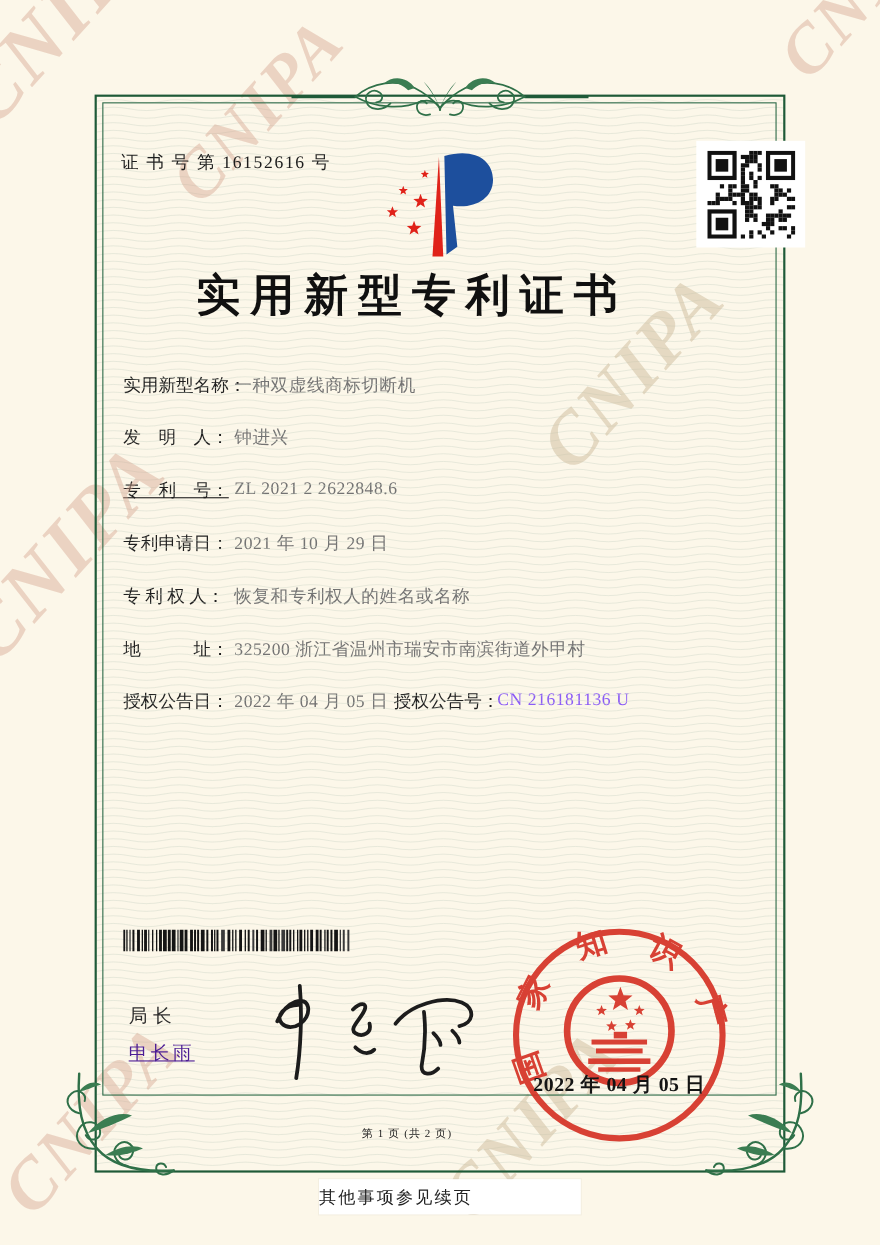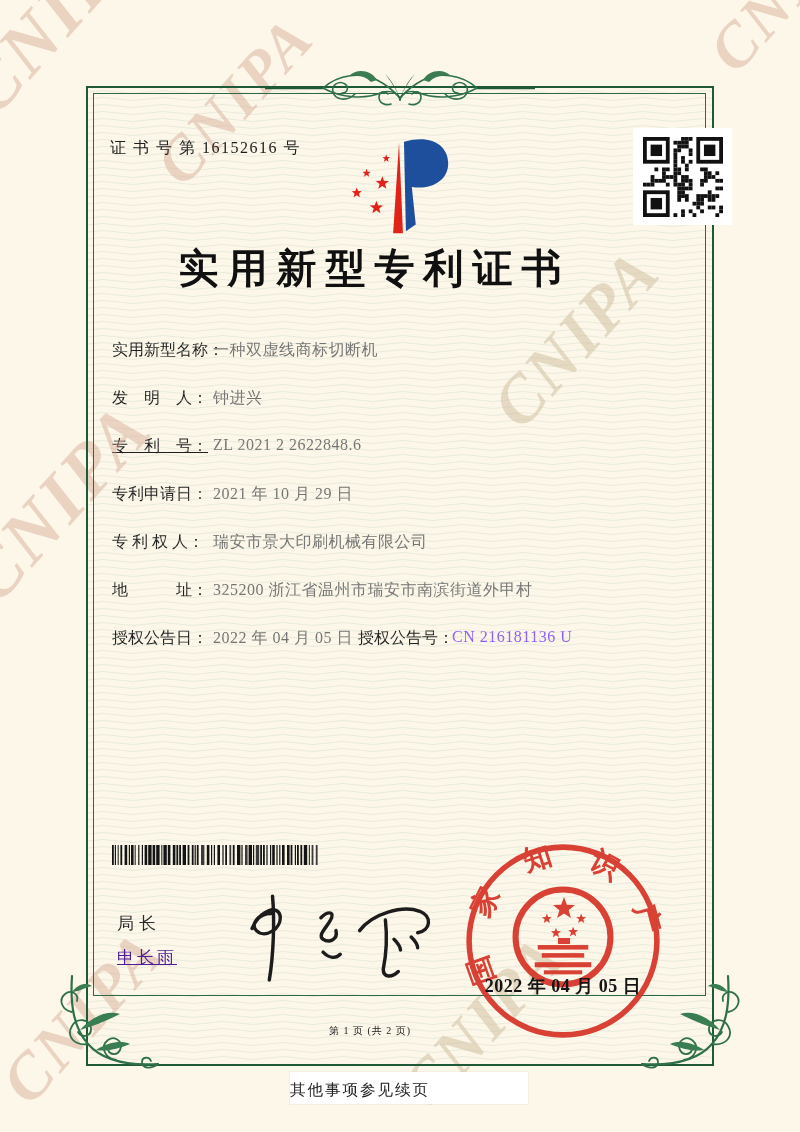--- a/index.html
+++ b/index.html
@@ -377,21 +377,21 @@
   <div class="content frow">
     <span class="flabel" style="top:436px;text-decoration:underline;">专　利　号：</span>
     <span class="fvalue" style="top:436px;">ZL 2021 2 2622848.6</span>
   </div>
   <div class="content frow">
     <span class="flabel" style="top:484px;">专利申请日：</span>
     <span class="fvalue" style="top:484px;">2021 年 10 月 29 日</span>
   </div>
   <div class="content frow">
     <span class="flabel" style="top:532px;">专 利 权 人：</span>
-    <span class="fvalue" style="top:532px;">瑞安市景大印刷机械有限公司</span>
+    <span class="fvalue" style="top:532px;">恢复和专利权人的姓名或名称</span>
   </div>
   <div class="content frow">
     <span class="flabel" style="top:580px;">地　　　址：</span>
     <span class="fvalue" style="top:580px;">325200 浙江省温州市瑞安市南滨街道外甲村</span>
   </div>
   <div class="content frow">
     <span class="flabel" style="top:628px;">授权公告日：</span>
     <span class="fvalue" style="top:628px;">2022 年 04 月 05 日</span>
     <span class="flabel2" style="top:628px;">授权公告号：</span>
     <span class="fvalue2" style="top:628px;">CN 216181136 U</span>

